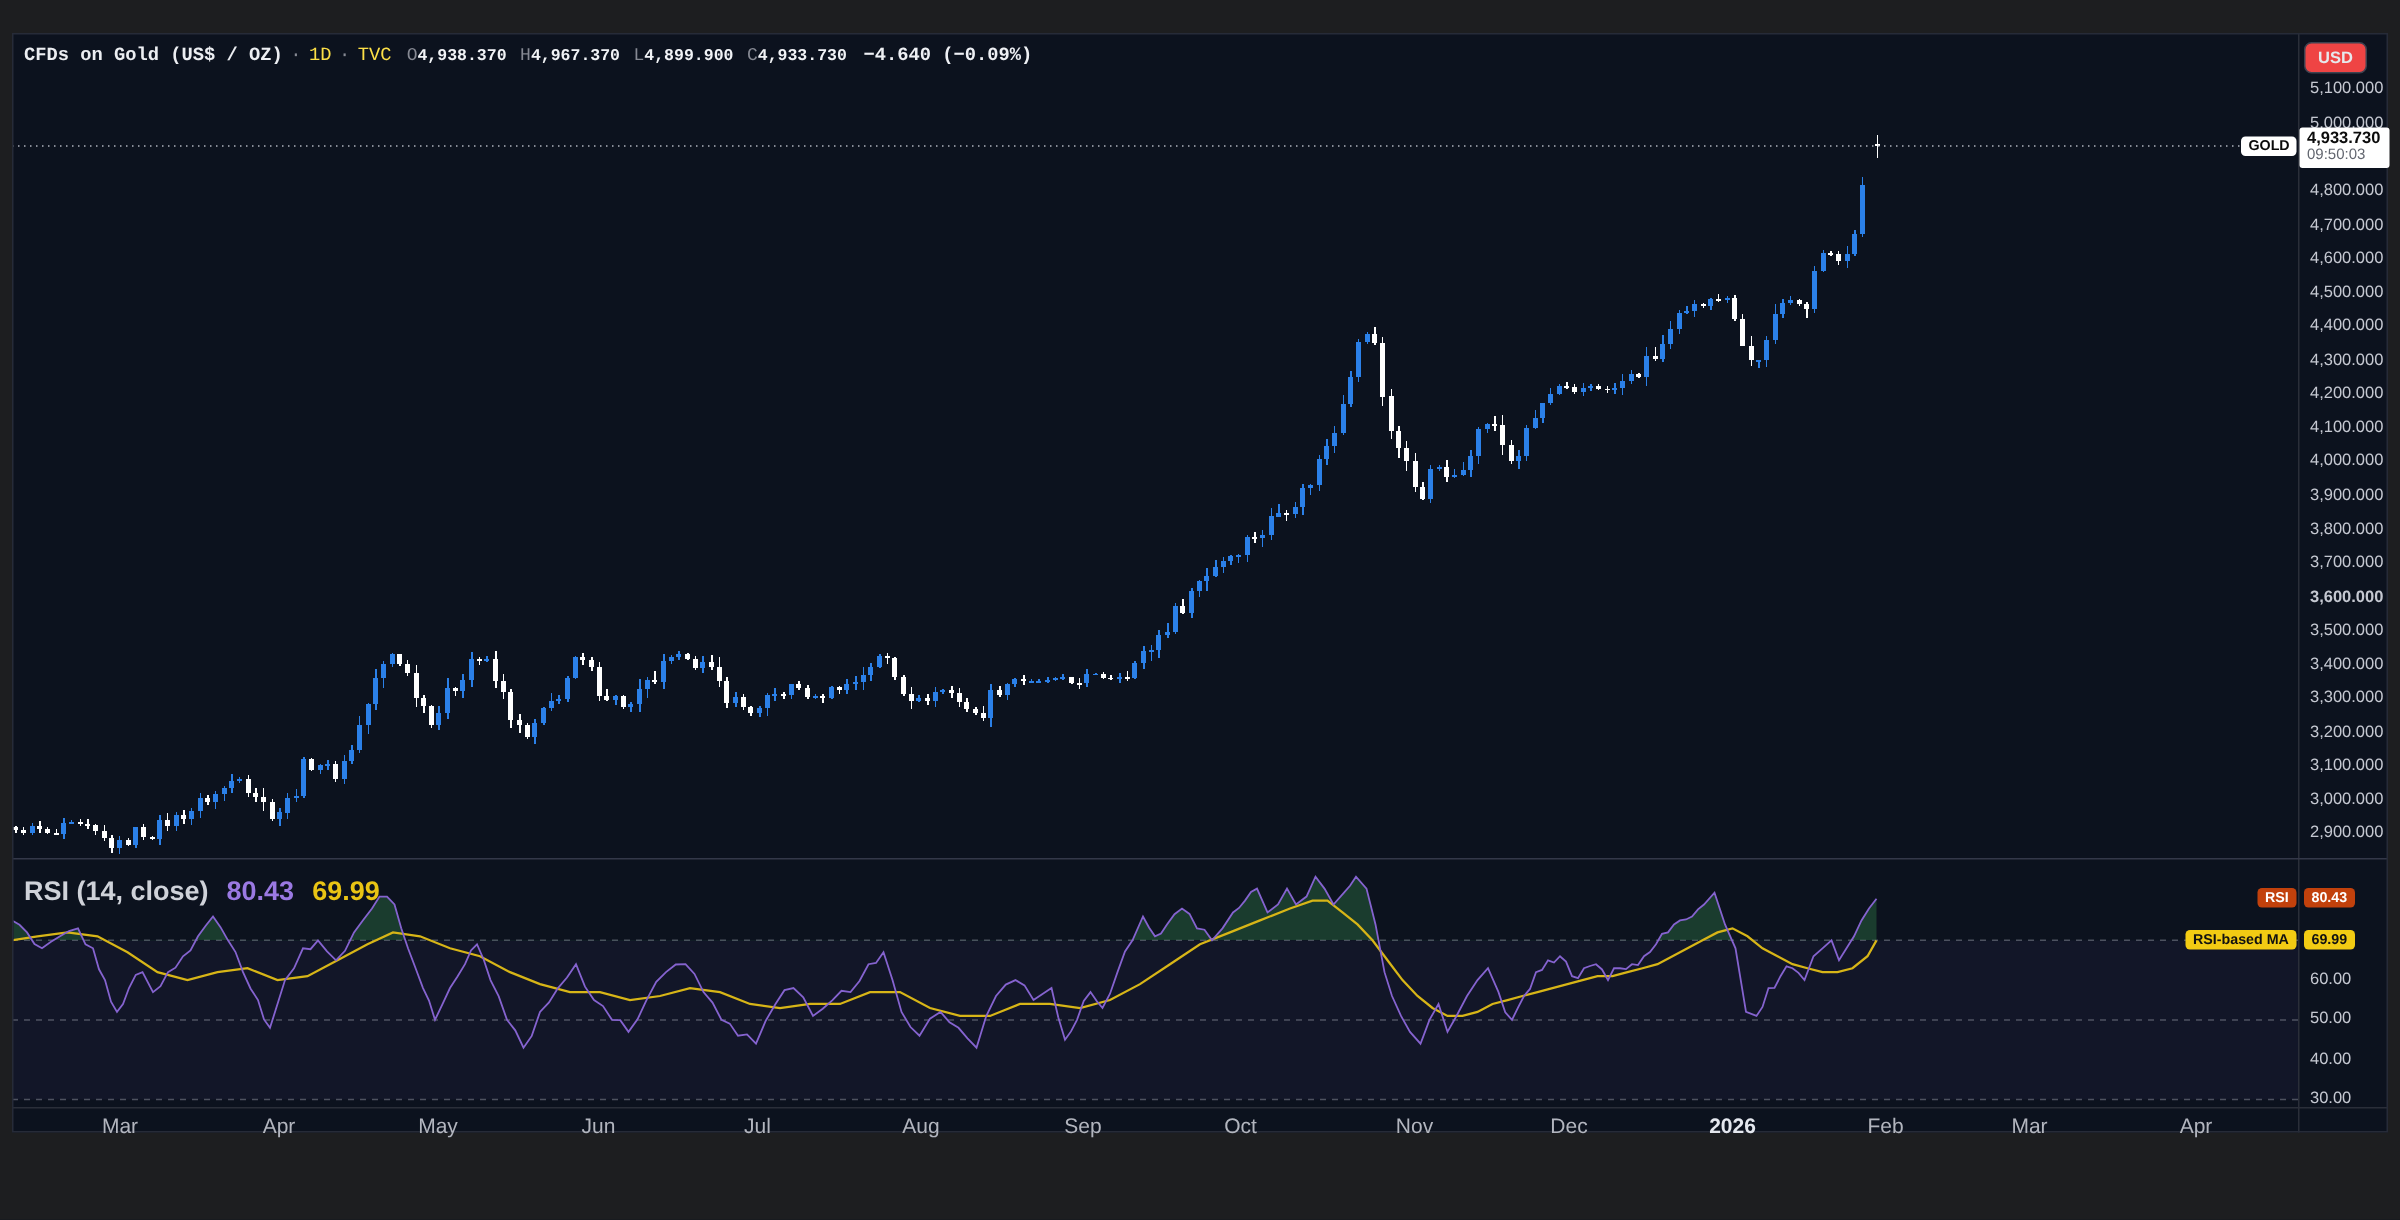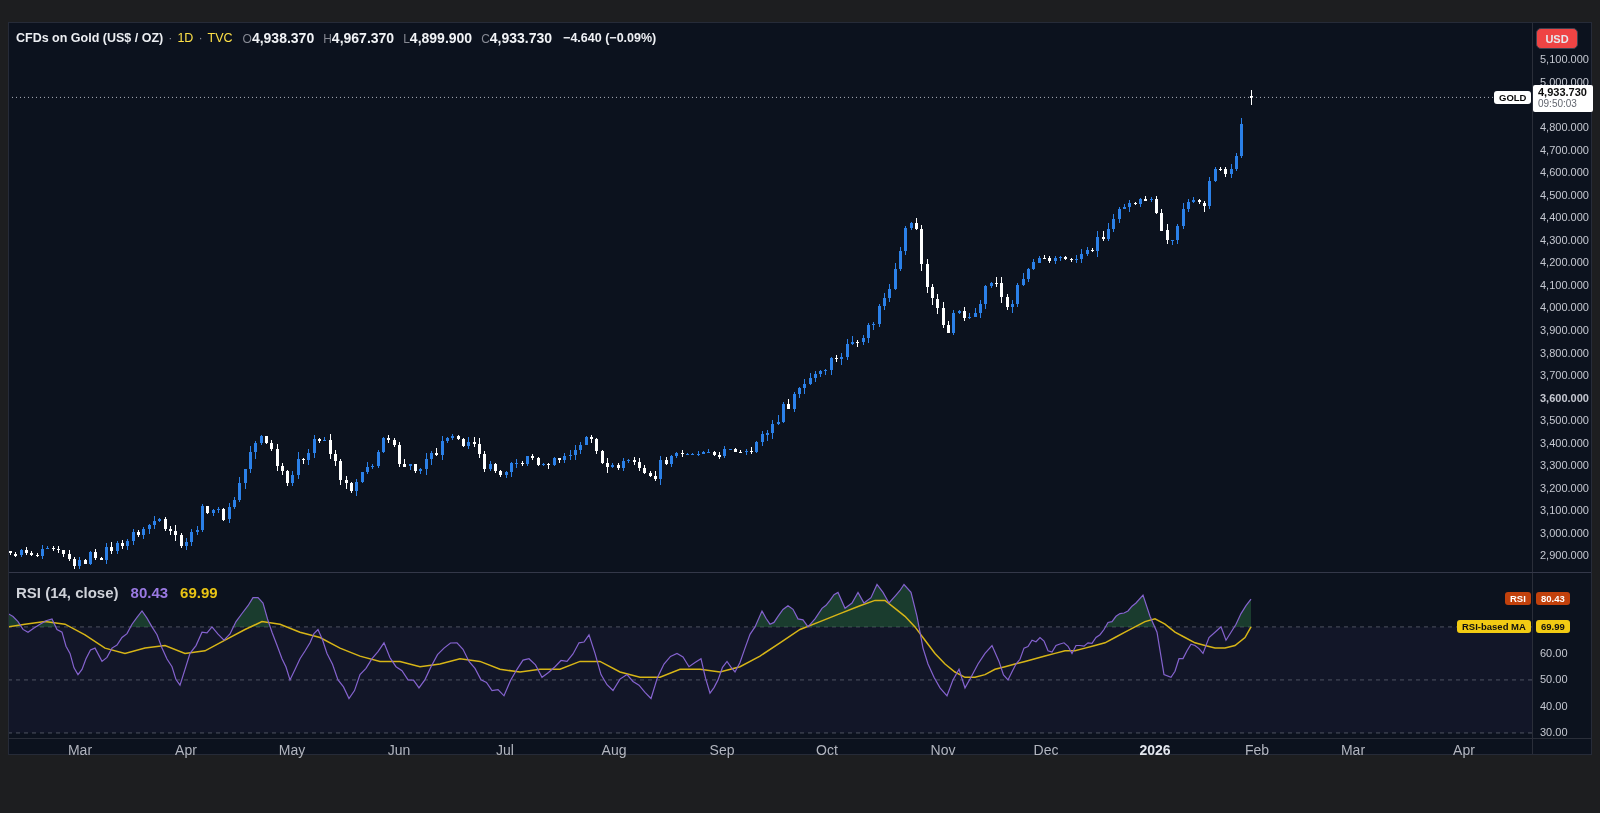--- a/index.html
+++ b/index.html
@@ -6,32 +6,32 @@
   html,body { width:1600px; height:813px; background:#1d1e20; overflow:hidden;
     font-family:"Liberation Sans","DejaVu Sans",sans-serif; }
   #stage { position:relative; width:1600px; height:813px; }
   svg#chart { position:absolute; left:0; top:0; }
 
   .top-strip { position:absolute; left:0; top:0; width:1600px; height:22px;
     background:#1d1e20; display:flex; align-items:center; }
   .top-strip span { margin-left:10px; color:#e9eaec; font-size:12px; font-weight:700; letter-spacing:.1px; }
 
   .legend { position:absolute; left:16px; top:30px; display:flex; align-items:center;
-    font-size:12.5px; color:#e9ebef; white-space:nowrap; }
+    font-size:12.5px; color:#e9ebef; white-space:nowrap;font-family:Liberation Mono, monospace; }
   .legend .sym { font-weight:600; color:#eceef2; }
   .legend .dim { color:#868993; margin:0 5px; }
   .legend .meta { color:#fde047; }
   #ohlc-row { display:flex; margin-left:10px; }
   .ohlc-pair { margin-right:9px; }
   .ohlc-pair .k { color:#868993; font-size:12px; }
-  .ohlc-pair .v { color:#f1f3f6; font-weight:600; font-size:14px; }
+  .ohlc-pair .v { color:#f1f3f6; font-weight:600; font-size:11px; }
   .legend .chg { color:#eef0f4; font-weight:600; margin-left:2px; }
 
   .rsi-legend { position:absolute; left:16px; top:584px; display:flex; align-items:center;
-    font-size:15px; white-space:nowrap; }
+    font-size:18px; white-space:nowrap; }
   .rsi-legend .t { color:#cfd2d9; font-weight:600; }
   .rsi-legend .pv { color:#9a79e2; font-weight:700; margin-left:12px; }
   .rsi-legend .yv { color:#e9c414; font-weight:700; margin-left:12px; }
 
   .usd-btn { position:absolute; left:1536px; top:28px; width:42px; height:21px;
     background:#ef4444; border:1px solid #3e4250; border-radius:5px; color:#e6e8ec;
     font-size:11px; font-weight:700; display:flex; align-items:center; justify-content:center; cursor:pointer; }
 
   .axis-label { position:absolute; left:1540px; color:#c5c8d1; font-size:11px; }
   .time-label { position:absolute; top:742px; color:#b2b5be; font-size:14px; transform:translateX(-50%); }

